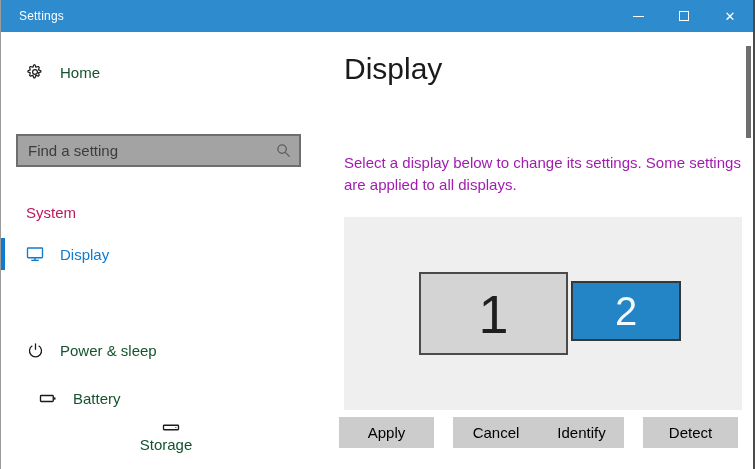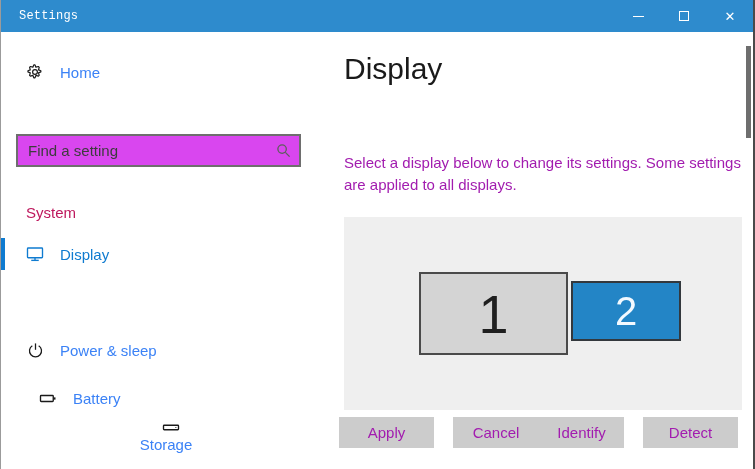--- a/index.html
+++ b/index.html
@@ -13,21 +13,21 @@
     border-right: 2px solid #4a4a4a;
   }
 
   
   .titlebar {
     position: absolute; left: 0; top: 0; width: 100%; height: 32px;
     background: #2e8bcd;
     display: flex; align-items: center;
   }
   .titlebar-title {
-    color: #ffffff; font-size: 12px; margin-left: 18px; letter-spacing: 0.2px; font-family: Liberation Mono, monospace;
+    color: #ffffff; font-size: 12px; margin-left: 18px; letter-spacing: 0.2px;
   }
   .win-controls {
     margin-left: auto; display: flex; height: 100%;
   }
   .win-btn {
     width: 46px; height: 100%;
     display: flex; align-items: center; justify-content: center;
     color: #ffffff; cursor: default;
   }
   .min-glyph { width: 11px; height: 1px; background: #ffffff; display: block; }
@@ -40,33 +40,33 @@
     background: #ffffff;
   }
   .side-row {
     position: absolute; left: 0; width: 100%; height: 32px;
     display: flex; align-items: center;
   }
   .side-row .icon-box {
     width: 18px; height: 18px; margin-left: 25px; margin-right: 16px;
     display: flex; align-items: center; justify-content: center; flex: none;
   }
-  .side-row .label { font-size: 15px; color: #3b82f6; white-space: nowrap; }
+  .side-row .label { font-size: 15px; color: #14532d; white-space: nowrap; }
   .side-row.selected .label { color: #0f7bd0; }
   .accent-bar {
     position: absolute; left: 0; top: 0; width: 4px; height: 100%;
     background: #0f7bd0;
   }
   .section-label {
     position: absolute; left: 25px; top: 172px; height: 20px;
     font-size: 15px; color: #be185d;
   }
   .searchbox {
     position: absolute; left: 15px; top: 102px; width: 285px; height: 33px;
-    border: 2px solid #6e6e6e; background: #d946ef;
+    border: 2px solid #6e6e6e; background: #a3a3a3;
     display: flex; align-items: center;
   }
   .searchbox input {
     border: none; outline: none; flex: 1; height: 100%;
     font-family: "Liberation Sans", sans-serif;
     font-size: 15px; color: #3c3c3c; padding-left: 10px; background: transparent;
   }
   .searchbox input::placeholder { color: #3c3c3c; opacity: 1; }
   .search-icon-box { width: 32px; display: flex; align-items: center; justify-content: center; flex: none; }
 
@@ -107,21 +107,21 @@
     background: #2385c6; border: 2px solid #33383d;
     color: #f2f9ff; font-size: 40px;
   }
   .btn-row {
     position: absolute; left: -5px; top: 385px; width: 403px; height: 31px;
   }
   .btn {
     position: absolute; top: 0; height: 31px;
     background: #cccccc; border: none;
     font-family: "Liberation Sans", sans-serif;
-    font-size: 15px; color: #a21caf;
+    font-size: 15px; color: #000000;
     display: flex; align-items: center; justify-content: center;
     cursor: default;
   }
   .btn-apply { left: 0; width: 95px; }
   .btn-cancel { left: 114px; width: 86px; }
   .btn-identify { left: 200px; width: 85px; }
   .btn-detect { left: 304px; width: 95px; }
 
   
   .scrollbar-track {

